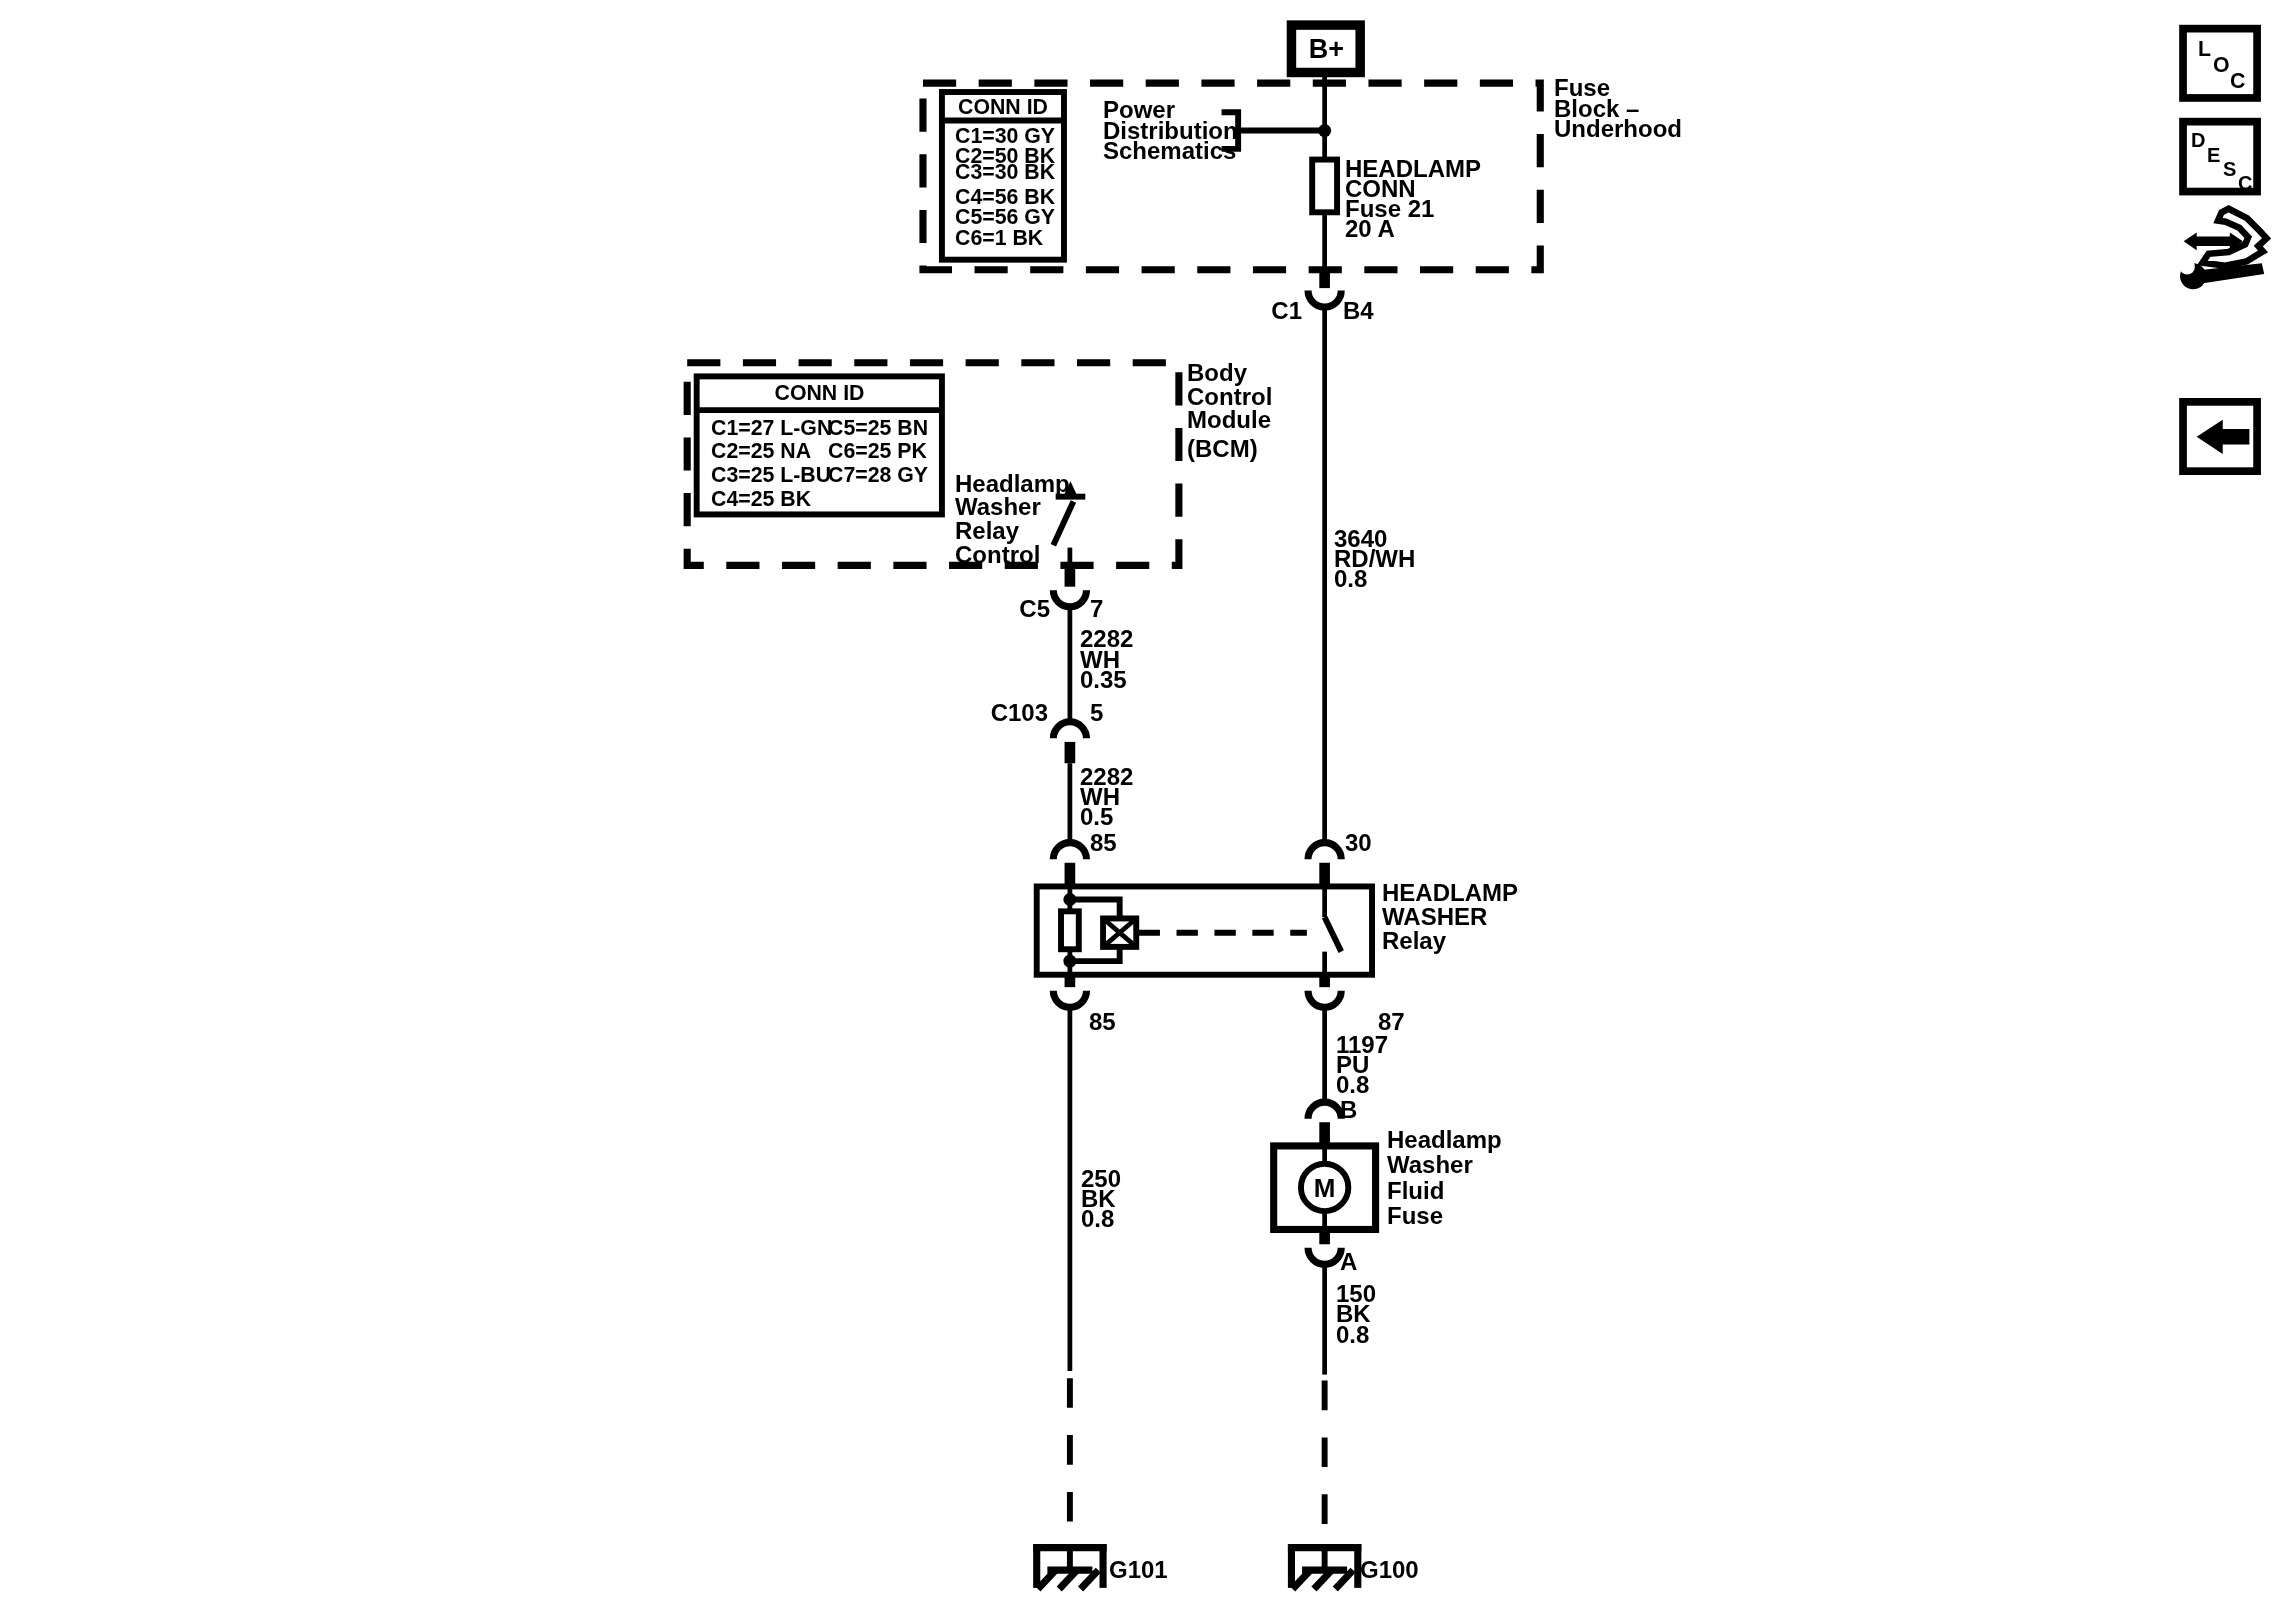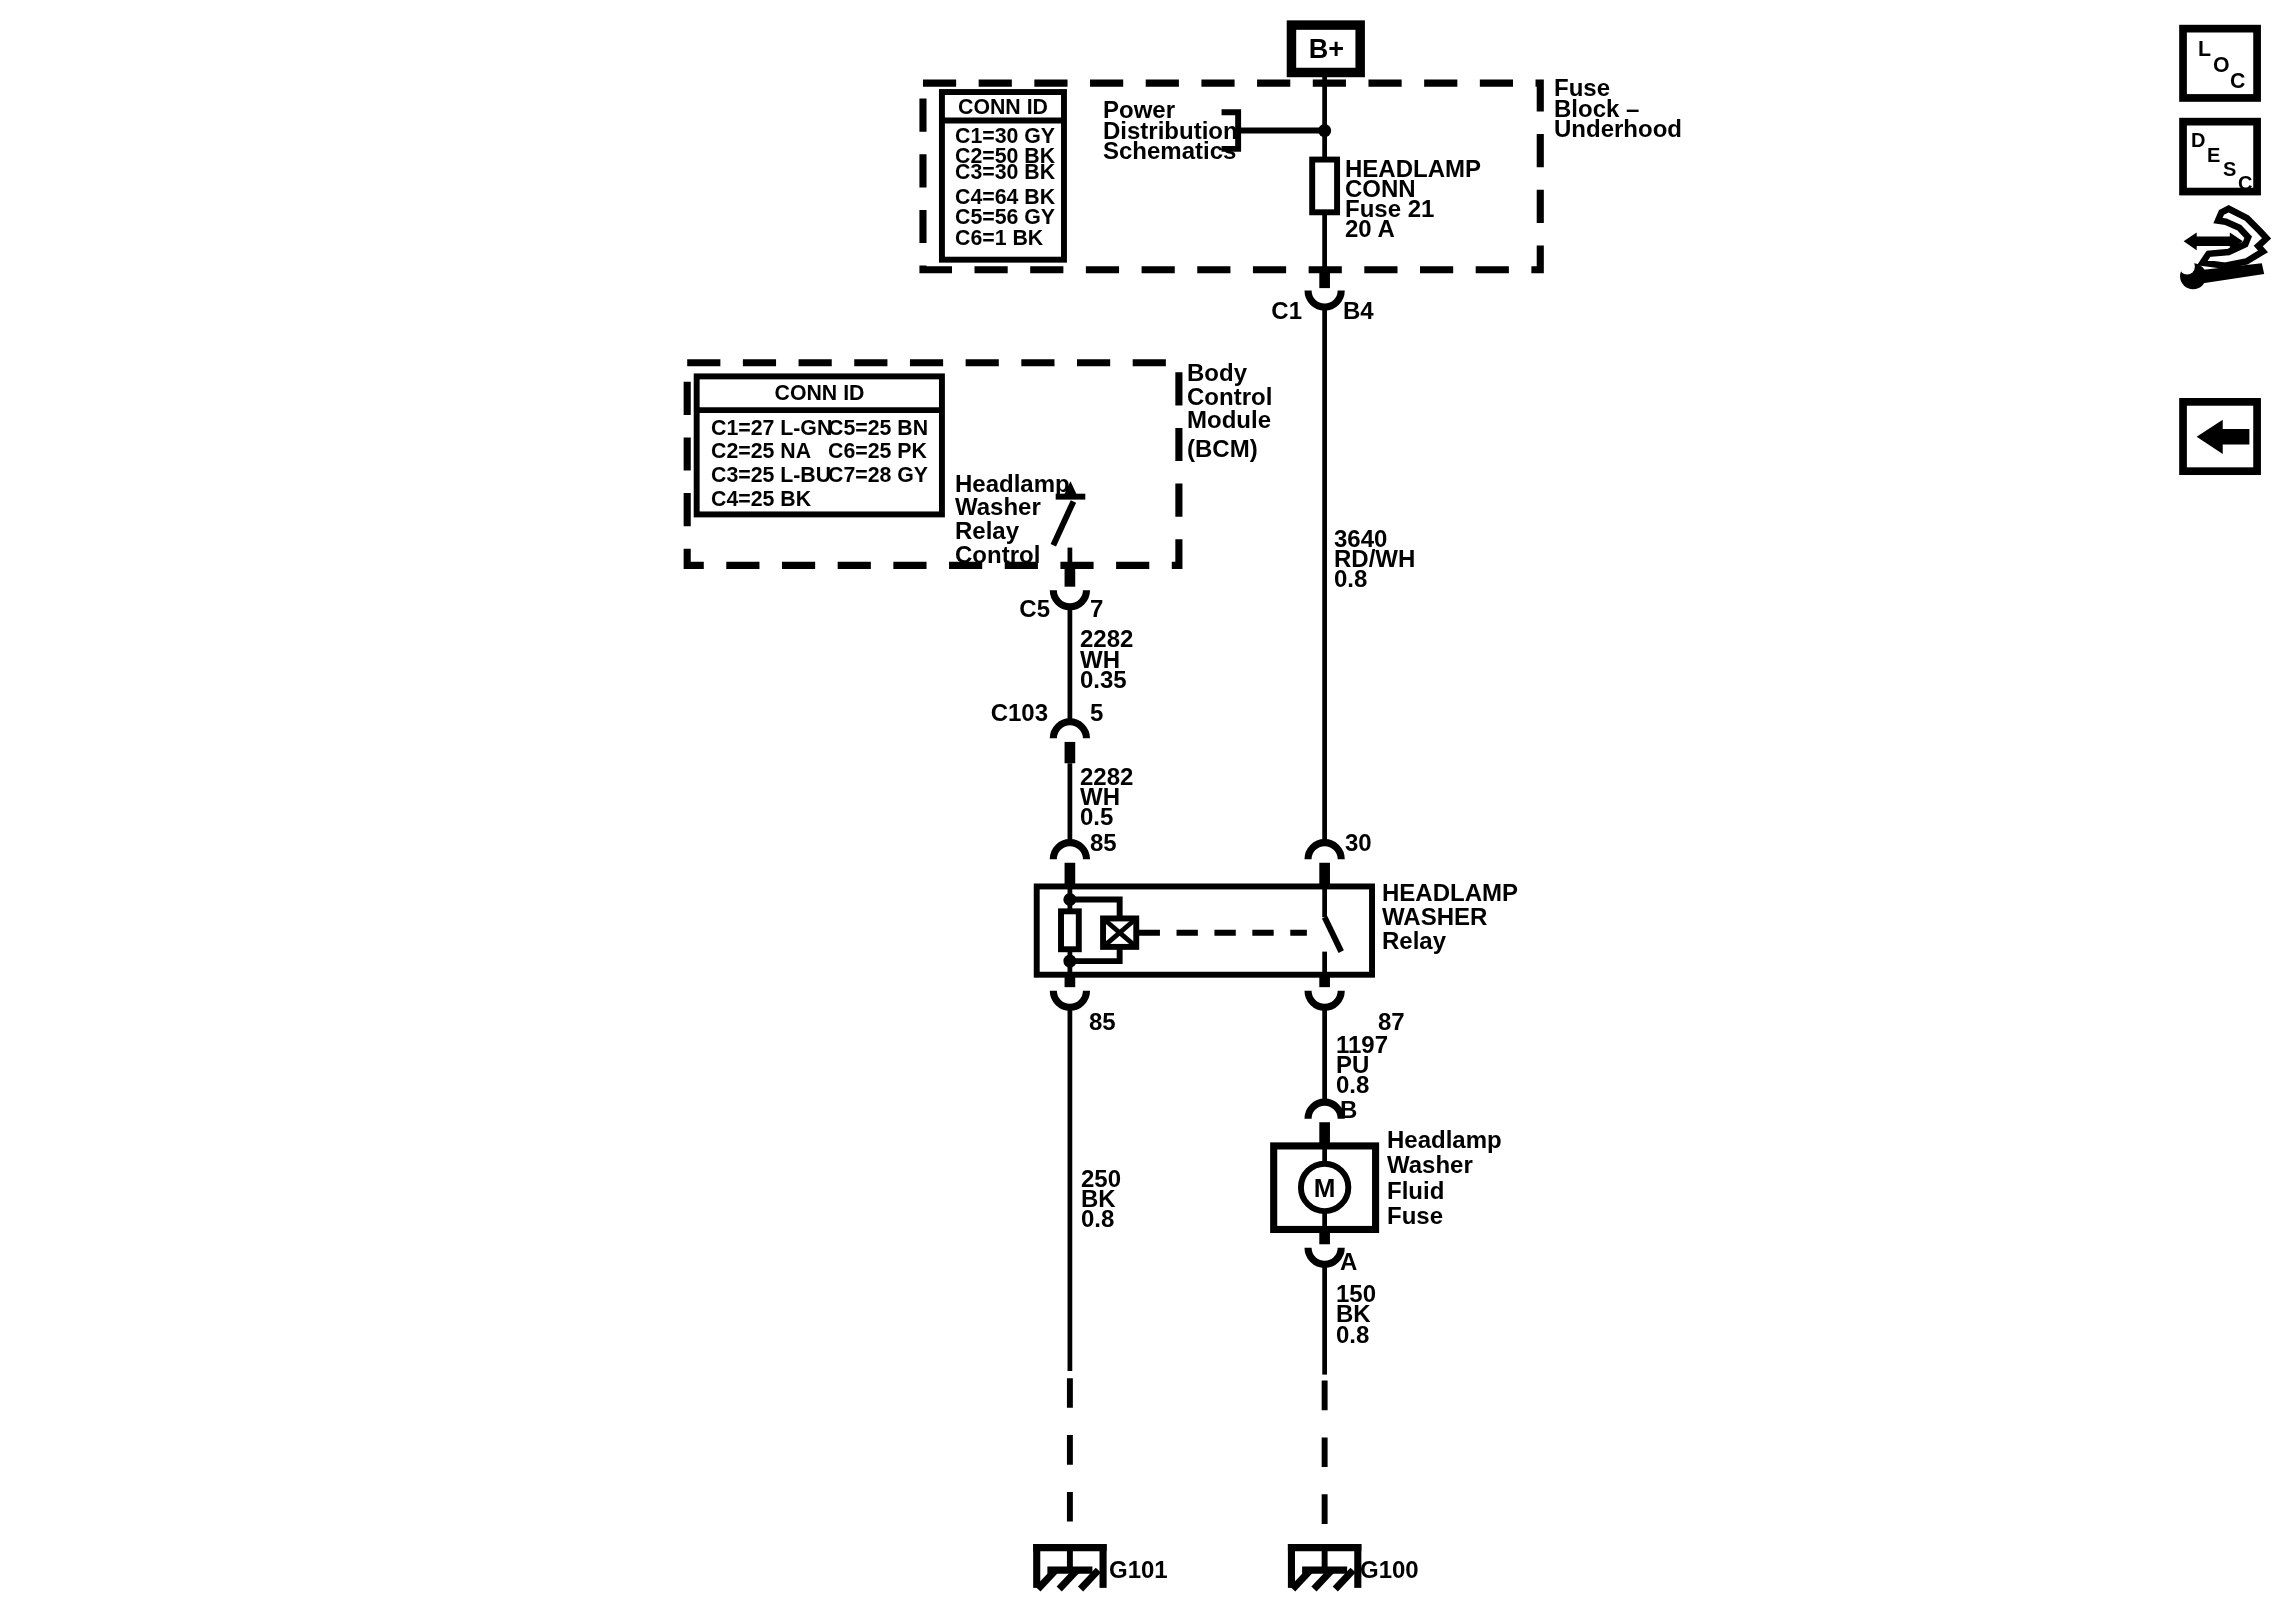--- a/index.html
+++ b/index.html
@@ -193,21 +193,21 @@
 <div class="lbl ctr f46" style="left:1292px;top:36px;width:69px;">B+</div>
 
 <div class="lbl" style="left:1554px;top:76px;">Fuse</div>
 <div class="lbl" style="left:1554px;top:97px;">Block –</div>
 <div class="lbl" style="left:1554px;top:117px;">Underhood</div>
 
 <div class="lbl ctr f36" style="left:942px;top:97px;width:122px;">CONN ID</div>
 <div class="lbl f36" style="left:955px;top:126px;">C1=30 GY</div>
 <div class="lbl f36" style="left:955px;top:146px;">C2=50 BK</div>
 <div class="lbl f36" style="left:955px;top:162px;">C3=30 BK</div>
-<div class="lbl f36" style="left:955px;top:187px;">C4=64 BK</div>
+<div class="lbl f36" style="left:955px;top:187px;">C4=56 BK</div>
 <div class="lbl f36" style="left:955px;top:207px;">C5=56 GY</div>
 <div class="lbl f36" style="left:955px;top:228px;">C6=1 BK</div>
 
 <div class="lbl" style="left:1103px;top:98px;">Power</div>
 <div class="lbl" style="left:1103px;top:119px;">Distribution</div>
 <div class="lbl" style="left:1103px;top:139px;">Schematics</div>
 
 <div class="lbl" style="left:1345px;top:157px;">HEADLAMP</div>
 <div class="lbl" style="left:1345px;top:177px;">CONN</div>
 <div class="lbl" style="left:1345px;top:197px;">Fuse 21</div>

